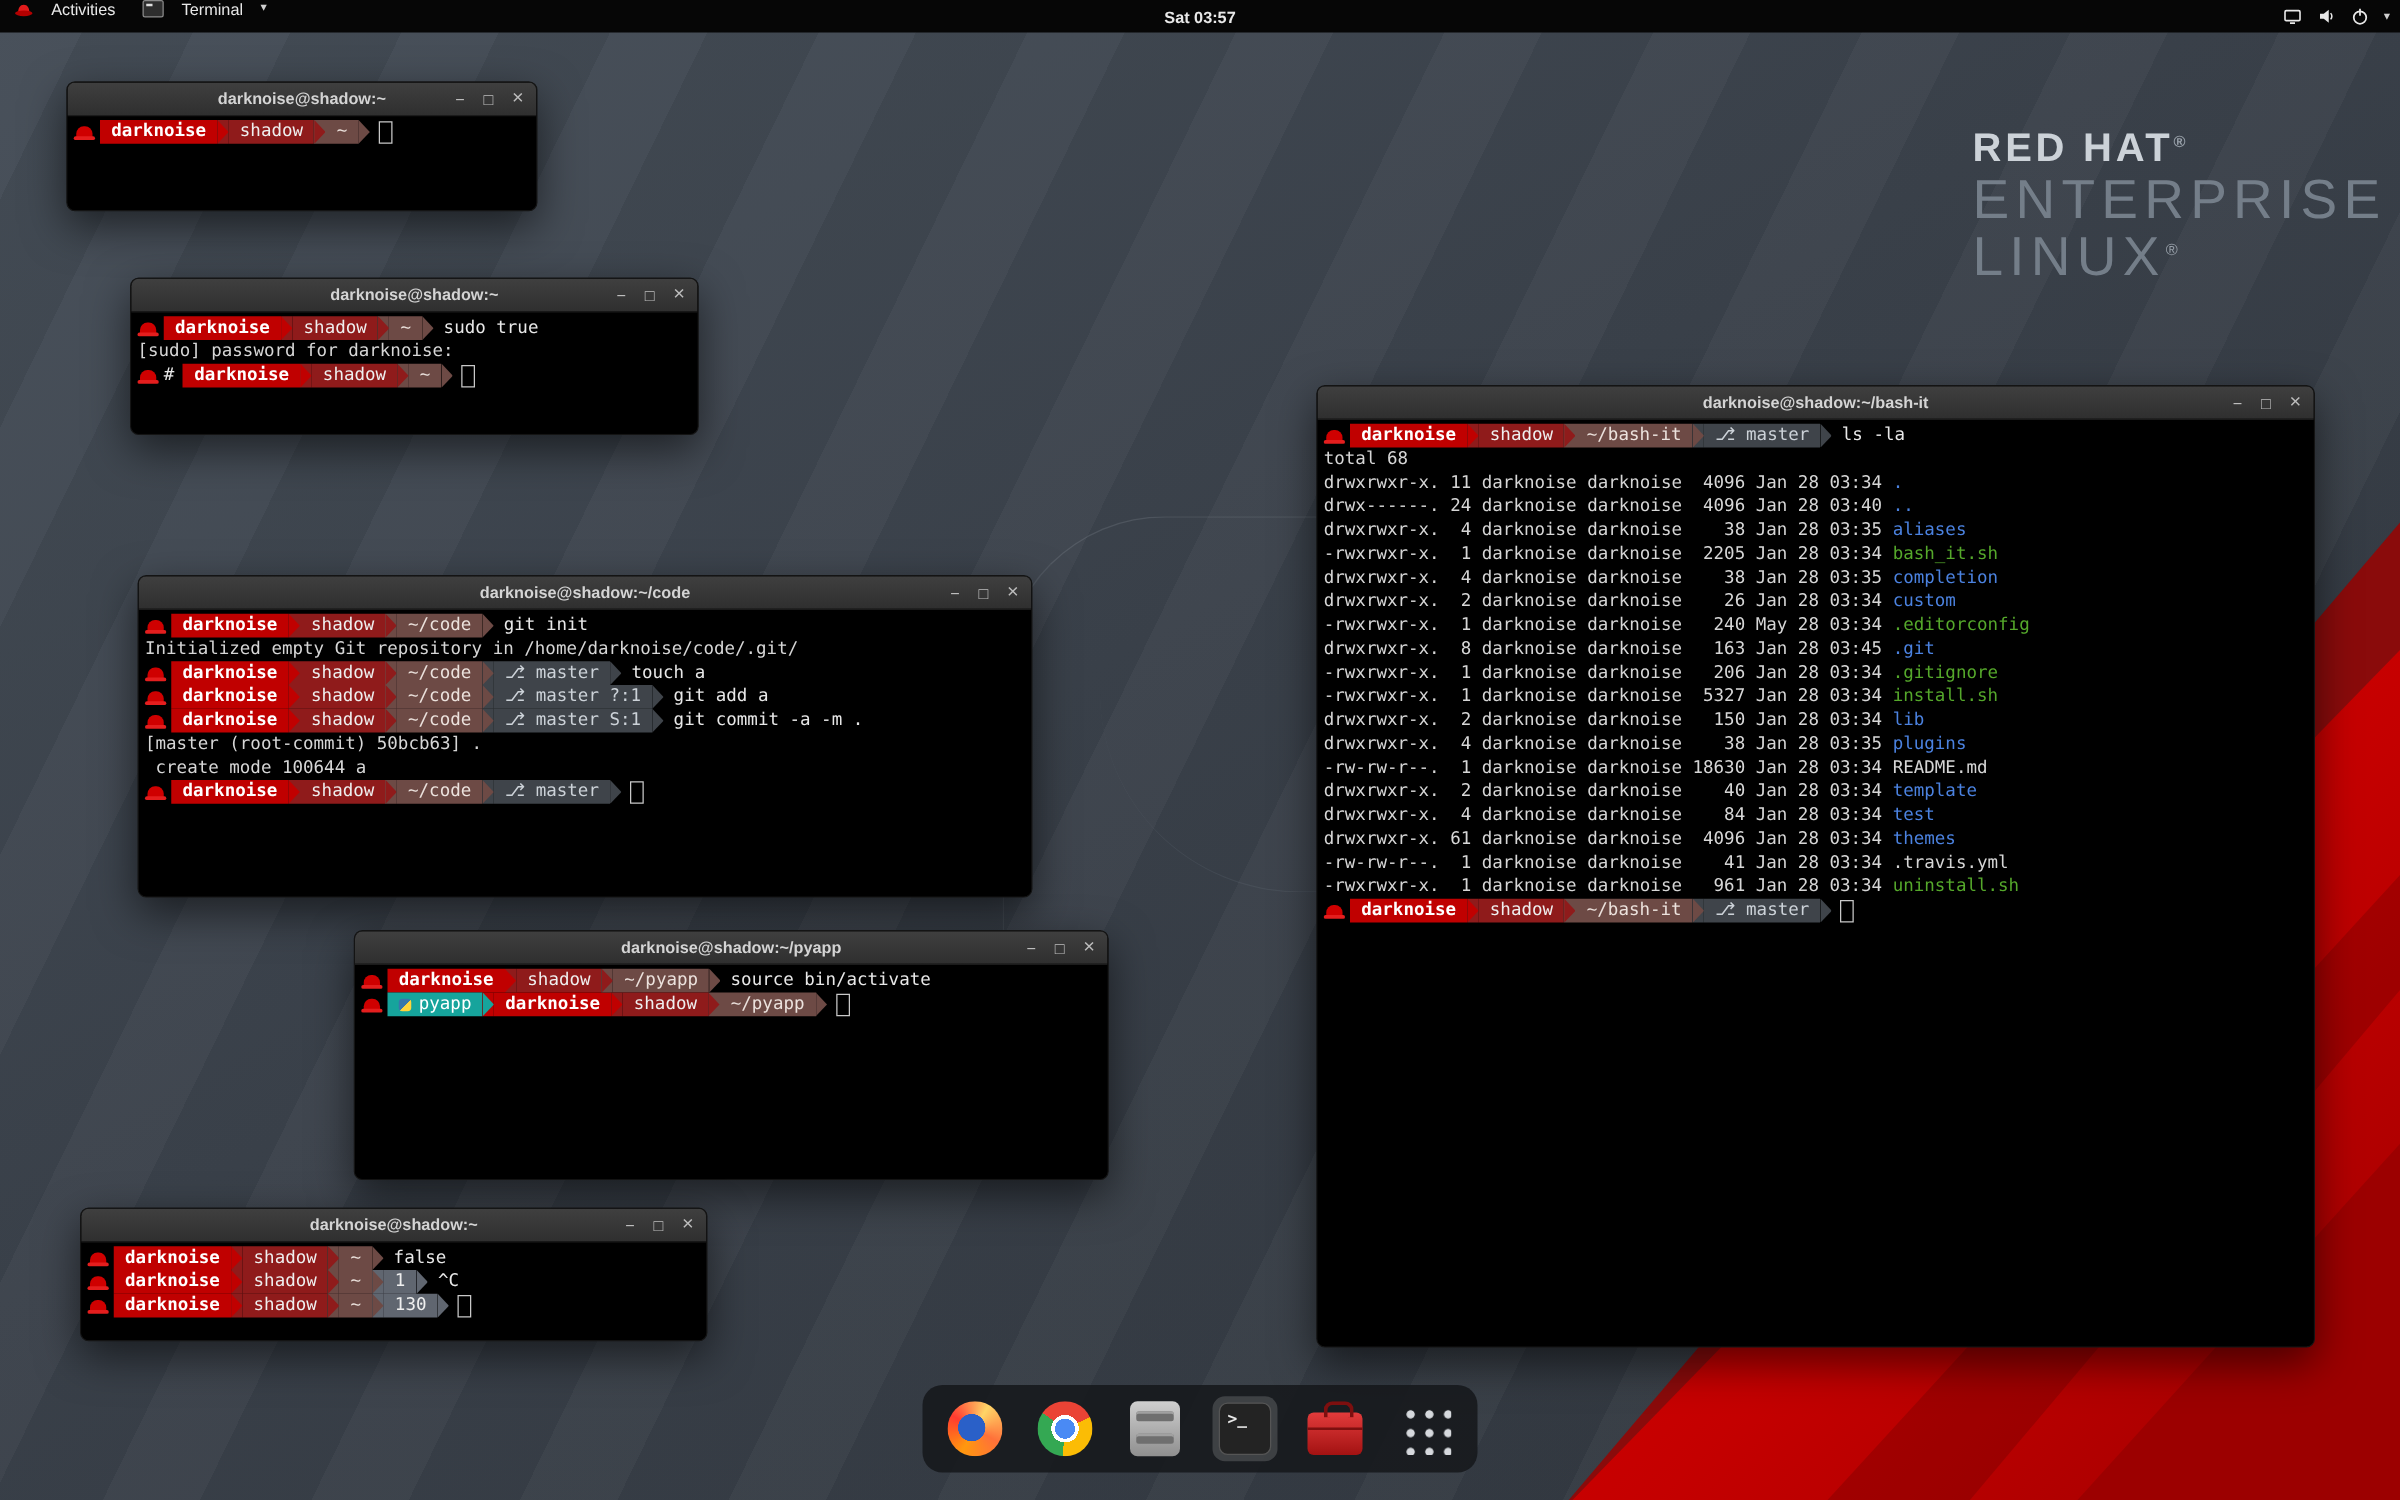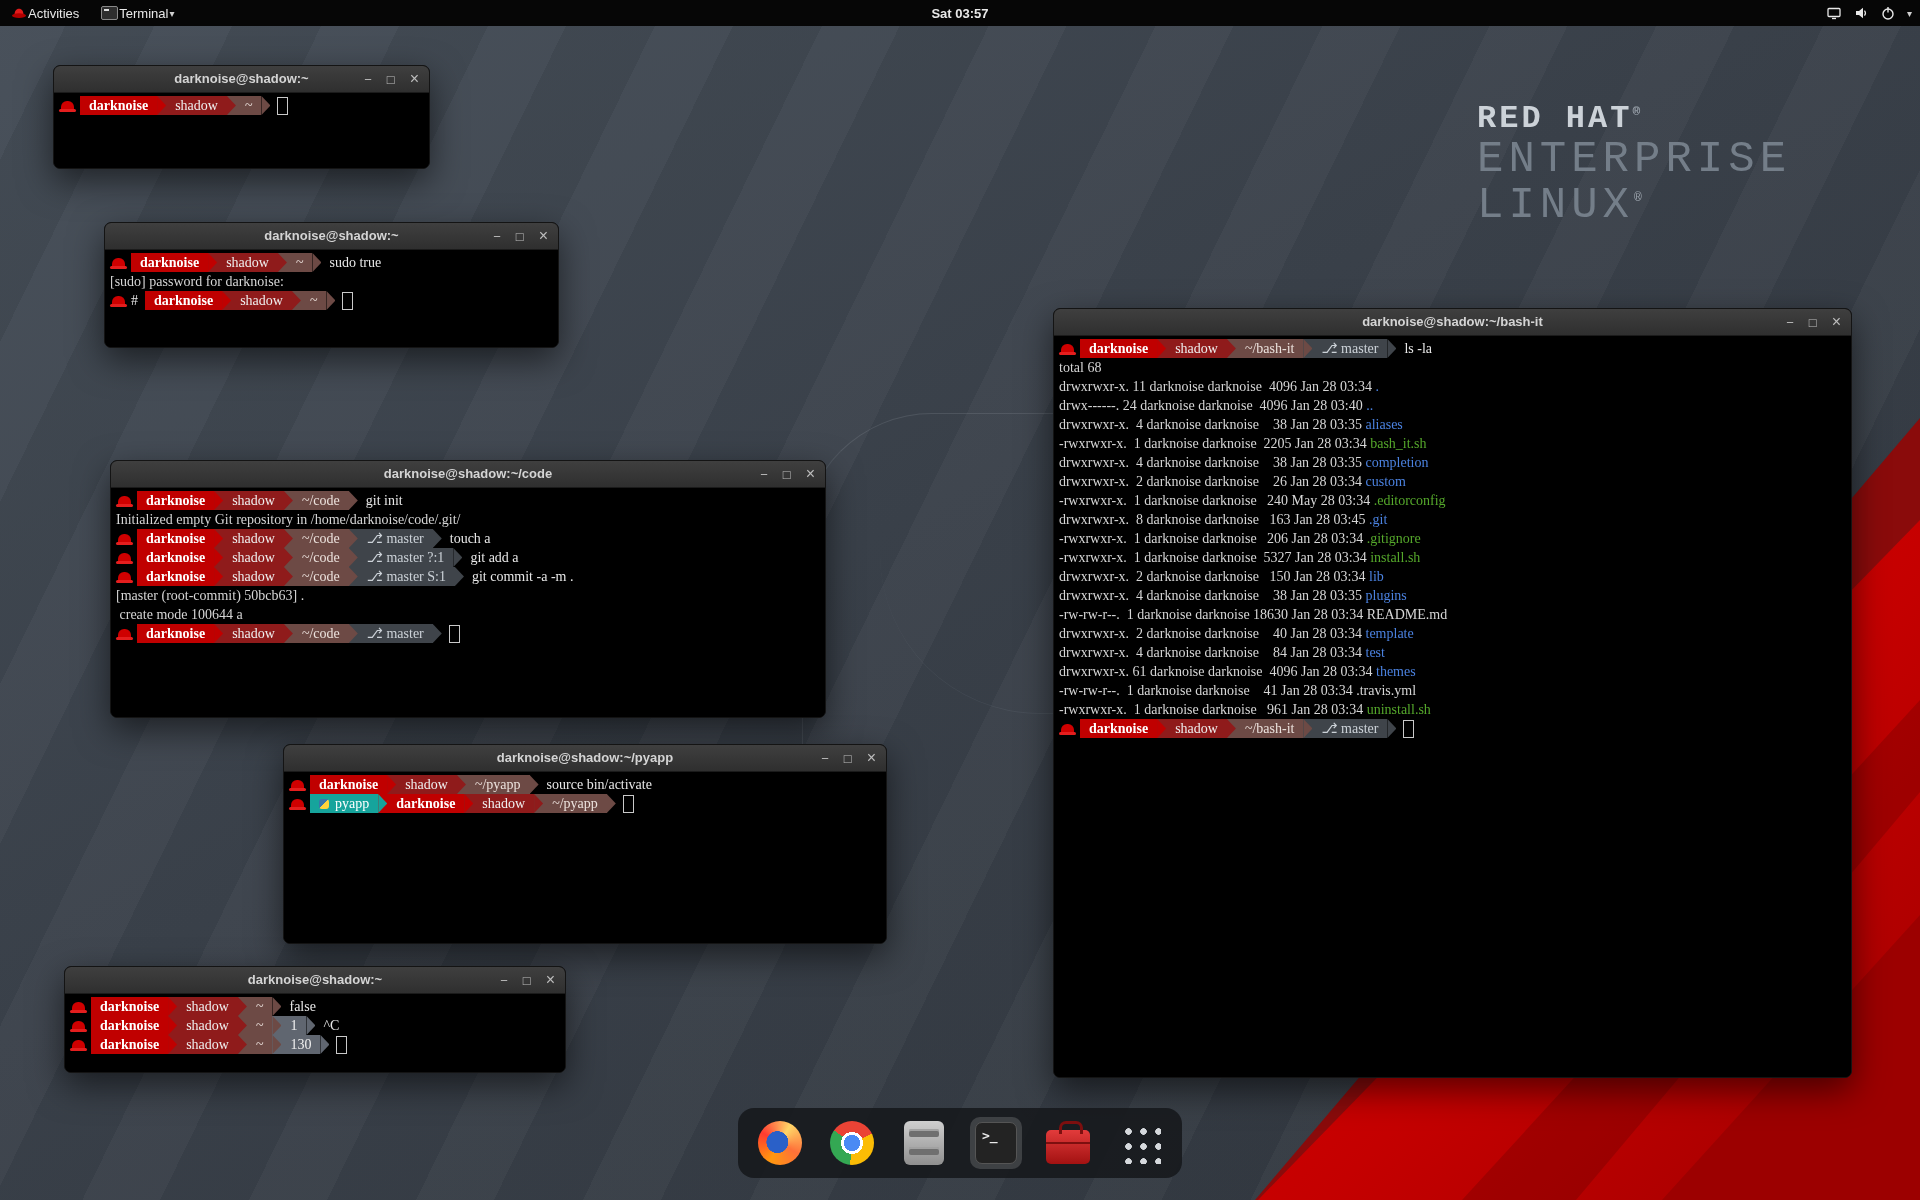--- a/index.html
+++ b/index.html
@@ -10,28 +10,28 @@
       repeating-linear-gradient(116deg, rgba(255,255,255,0.025) 0 70px, rgba(0,0,0,0.03) 70px 150px),
       linear-gradient(150deg,#454d57 0%,#3b424b 45%,#31373f 100%);
   }
   
   .ribbons{position:absolute;inset:0;z-index:1;pointer-events:none;}
   .decor-outline{position:absolute;left:802px;top:413px;width:435px;height:395px;
     border-top:1px solid rgba(205,215,225,0.13);border-left:1px solid rgba(205,215,225,0.10);
     border-top-left-radius:130px;z-index:1;}
   .decor-outline2{position:absolute;left:880px;top:413px;width:560px;height:300px;
     border-bottom:1px solid rgba(205,215,225,0.07);border-bottom-left-radius:160px;z-index:1;}
-  .brand{position:absolute;left:1477px;top:100px;z-index:1;user-select:none;font-family:Liberation Mono, monospace;}
+  .brand{position:absolute;left:1578px;top:100px;z-index:1;user-select:none;}
   .brand-l1{font-size:32px;font-weight:bold;letter-spacing:3px;color:#ccd2d8;}
   .brand-l2,.brand-l3{font-size:44px;letter-spacing:5px;color:#747e89;line-height:1.04;}
   .reg{font-size:13px;vertical-align:super;color:#9aa2ab;}
   
   .topbar{position:absolute;left:0;top:0;width:100%;height:26px;background:#060606;
     color:#e8e8e8;font-size:13px;display:flex;align-items:center;z-index:50;}
-  .tb-item{display:flex;align-items:center;gap:1px;padding:0 11px;height:100%;cursor:pointer;}
+  .tb-item{display:flex;gap:14px;padding:0 11px;height:100%;cursor:pointer;}
   .tb-center{position:absolute;left:50%;transform:translateX(-50%);font-weight:bold;}
   .tb-right{position:absolute;right:8px;top:0;height:100%;display:flex;align-items:center;gap:11px;}
   .tb-term-ic{width:15px;height:12px;background:#2e2e2e;border:1px solid #8a8a8a;border-radius:2px;position:relative;}
   .tb-term-ic::before{content:"";position:absolute;left:2px;top:2px;width:5px;height:2px;background:#dedede;}
   .chev{font-size:10px;color:#cfcfcf;}
   .tb-icon svg{display:block;}
   
   .window{position:absolute;border:1px solid #141414;border-radius:7px;overflow:hidden;
     box-shadow:0 12px 34px rgba(0,0,0,0.55);z-index:10;background:#000;}
   #win1{left:53px;top:65px;width:375px;height:102px;}
@@ -42,21 +42,21 @@
   #win6{left:1053px;top:260px;width:797px;height:768px;margin-top:48px;}
   .titlebar{height:26px;background:linear-gradient(#3f3f3f,#2f2f2f);border-bottom:1px solid #1b1b1b;
     position:relative;text-align:center;}
   .titlebar .title{line-height:26px;font-size:13px;font-weight:bold;color:#d4d4d4;}
   .controls{position:absolute;right:10px;top:0;height:100%;display:flex;align-items:center;gap:15px;}
   .wbtn{color:#bdbdbd;font-size:13px;line-height:1;cursor:pointer;}
   .wbtn.close{font-size:16px;}
   
   .term-body{background:#000;height:calc(100% - 26px);padding:3px 5px;
     font-family:"DejaVu Sans Mono",monospace;font-size:14px;color:#d6d6d6;}
-  .term-line{display:flex;align-items:stretch;height:19px;line-height:19px;white-space:pre;font-family:Liberation Serif, serif;}
+  .term-line{display:flex;align-items:stretch;height:19px;line-height:19px;white-space:pre;}
   .pl-seg{display:flex;align-items:center;flex:0 0 auto;padding:0 9px;white-space:pre;color:#efefef;}
   .seg-user{font-weight:bold;color:#ffffff;}
   .seg-path{color:#ece2dd;}
   .seg-git{color:#ccd2d8;}
   .seg-venv{color:#ffffff;}
   .pl-arrow{display:block;flex:0 0 auto;width:9px;height:100%;position:relative;}
   .pl-tri{display:block;width:100%;height:100%;clip-path:polygon(0 0,100% 50%,0 100%);}
   .pl-hat{flex:0 0 auto;align-self:center;width:13px;height:10px;margin:0 6px 0 2px;background:#cf0000;
     border-radius:6px 6px 2px 2px;position:relative;}
   .pl-hat::after{content:"";position:absolute;left:-2px;right:-2px;bottom:-1px;height:3px;background:#e41e1e;border-radius:2px;}

